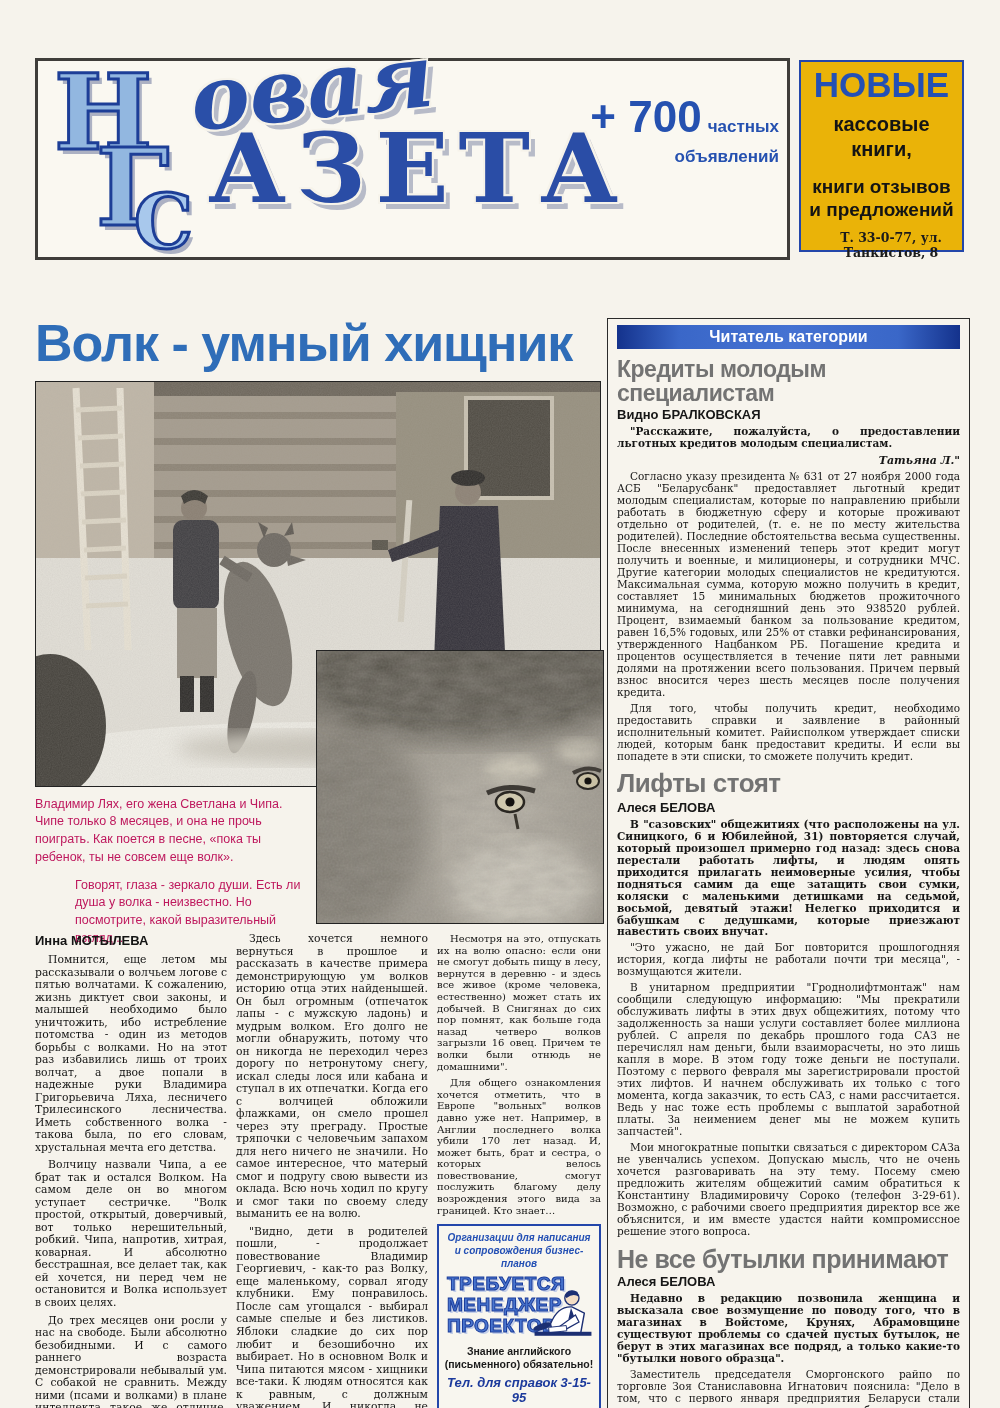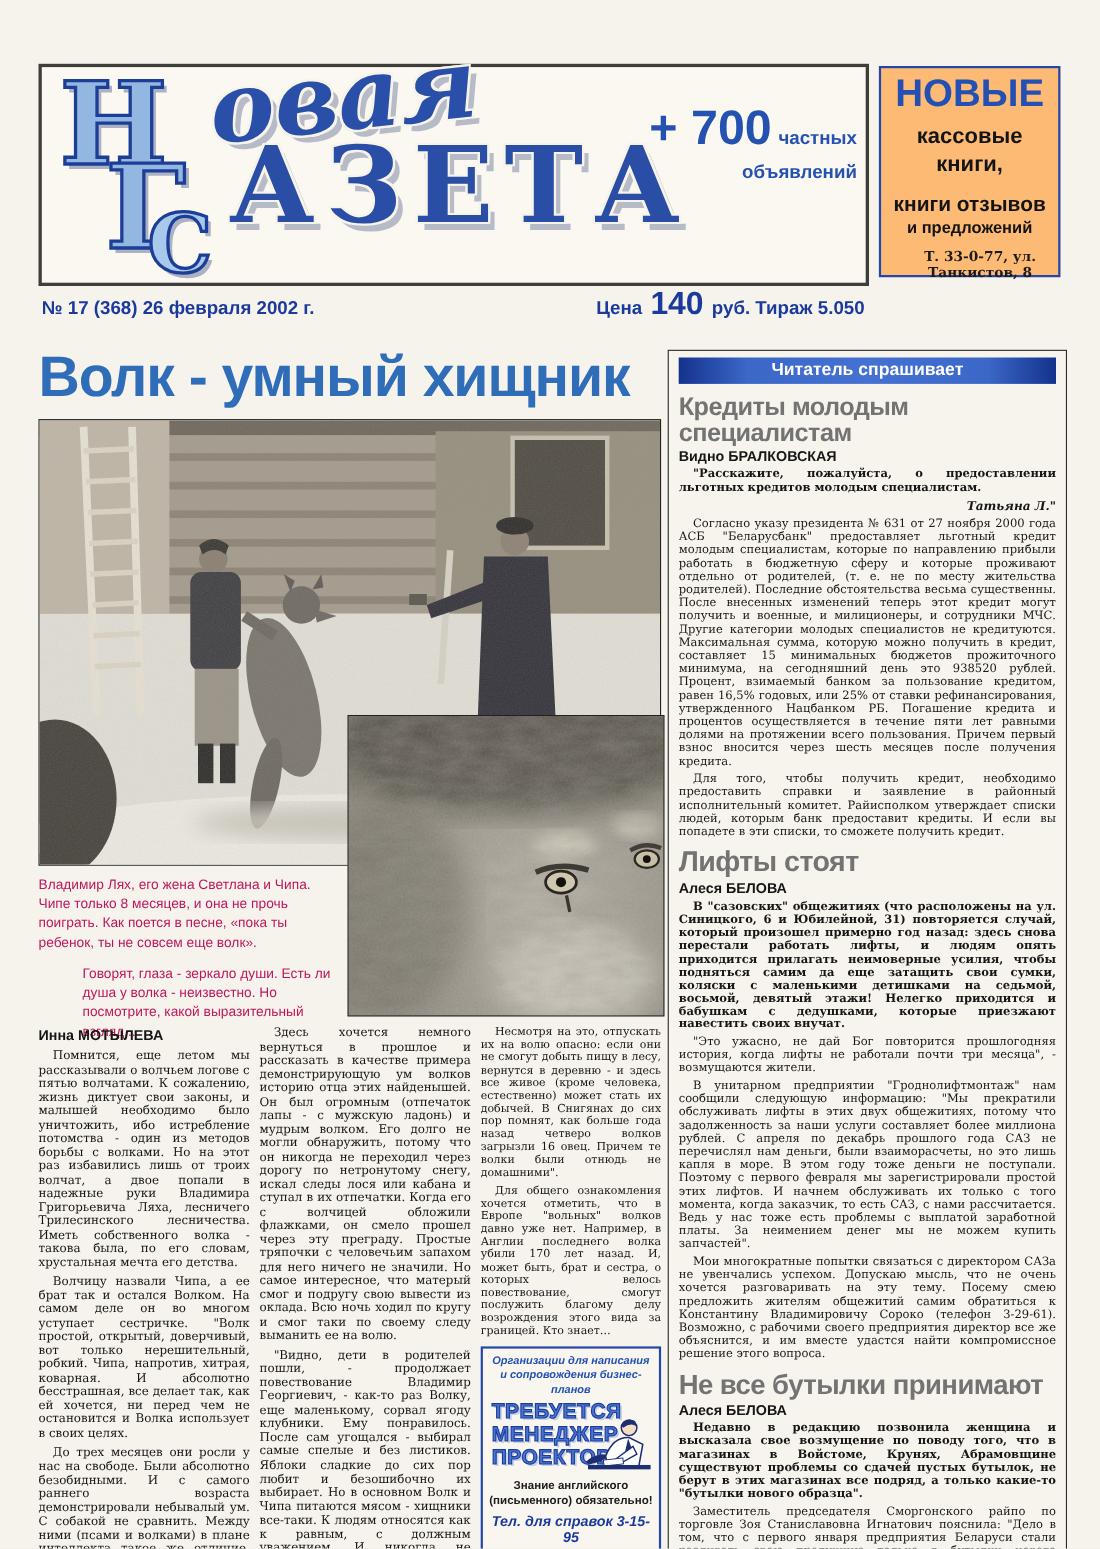--- a/index.html
+++ b/index.html
@@ -25,25 +25,25 @@
                color:#2a4da6;letter-spacing:24px;z-index:2;
                text-shadow:-2px -2px 0 #f6f3ea,2px -2px 0 #f6f3ea,-2px 2px 0 #f6f3ea,2px 2px 0 #f6f3ea,5px 6px 0 rgba(30,45,105,.3);}
   .plus-ads{position:absolute;right:8px;top:34px;width:190px;text-align:right;z-index:4;
             font-family:"Liberation Sans",sans-serif;color:#2551b0;}
   .plus-num{font-size:44px;font-weight:800;line-height:1;}
   .plus-w1{font-size:17px;font-weight:700;margin-left:6px;}
   .plus-w2{font-size:17px;font-weight:700;margin-top:8px;}
 
   
   .promo{position:absolute;left:799px;top:60px;width:165px;height:192px;border:2px solid #2346aa;
-         background:#fdba74;text-align:center;font-family:"Liberation Sans",sans-serif;box-sizing:border-box;}
+         background:#eab308;text-align:center;font-family:"Liberation Sans",sans-serif;box-sizing:border-box;}
   .promo-title{font-size:35px;font-weight:800;color:#2450b4;margin-top:5px;line-height:1;}
   .promo-l1{font-size:20px;font-weight:800;color:#141414;margin-top:10px;line-height:1.25;}
   .promo-l2{font-size:19px;font-weight:800;color:#141414;margin-top:14px;line-height:1.2;text-align:center;}
-  .promo-l3{font-size:15px;font-weight:800;color:#141414;line-height:1.2;}
+  .promo-l3{font-size:19px;font-weight:800;color:#141414;line-height:1.2;}
   .promo-contact{font-family:"DejaVu Serif",serif;font-size:12.5px;font-weight:700;margin-top:8px;color:#1b1b1b;padding-left:19px;}
 
   
   .issueline{position:absolute;left:38px;top:262px;width:748px;display:flex;justify-content:space-between;
              align-items:baseline;color:#1b3a9c;font-family:"Liberation Sans",sans-serif;font-weight:700;}
   .issue-no{font-size:17px;}
   .price-label,.price-tail{font-size:17px;}
   .price-value{font-size:29px;line-height:1;padding:0 3px;}
 
   
@@ -110,28 +110,20 @@
   </div>
 
   <div class="promo">
     <div class="promo-title">НОВЫЕ</div>
     <div class="promo-l1">кассовые книги,</div>
     <div class="promo-l2">книги отзывов</div>
     <div class="promo-l3">и предложений</div>
     <div class="promo-contact">Т. 33-0-77, ул. Танкистов, 8</div>
   </div>
 
-  <div class="issueline">
-    <span class="issue-no">№ 17 (368) 26 февраля 2002 г.</span>
-    <span>
-      <span class="price-label">Цена</span>
-      <span class="price-value">140</span>
-      <span class="price-tail">руб. Тираж 5.050</span>
-    </span>
-  </div>
 
   <div class="leftsec">
     <h1 class="headline">Волк - умный хищник</h1>
 
     <div class="photo">
       <svg width="564" height="404" viewBox="0 0 564 404">
         <defs>
           <filter id="grain">
               <feTurbulence type="fractalNoise" baseFrequency="0.9" numOctaves="2"></feTurbulence>
             <feColorMatrix type="matrix" values="0 0 0 0 0.42  0 0 0 0 0.40  0 0 0 0 0.37  0 0 0 0.45 0"></feColorMatrix>
@@ -293,21 +285,21 @@
           <rect x="4" y="51" width="64" height="4.5" fill="#1c2f73"></rect>
         </svg>
       </div>
       <div class="jobad-note">Знание английского</div>
       <div class="jobad-note" style="margin-top:0">(письменного) обязательно!</div>
       <div class="jobad-phone">Тел. для справок 3-15-95</div>
     </div>
   </div>
 
   <div class="reader">
-    <div class="banner">Читатель спрашивает</div>
+    <div class="banner">Читатель категории</div>
 
     <h2 class="t1">Кредиты молодым специалистам</h2>
     <div class="author">Видно БРАЛКОВСКАЯ</div>
     <p class="lead">"Расскажите, пожалуйста, о предоставлении льготных кредитов молодым специалистам.</p>
     <div class="sig">Татьяна Л."</div>
     <p>Согласно указу президента № 631 от 27 ноября 2000 года АСБ "Беларусбанк" предоставляет льготный кредит молодым специалистам, которые по направлению прибыли работать в бюджетную сферу и которые проживают отдельно от родителей, (т. е. не по месту жительства родителей). Последние обстоятельства весьма существенны. После внесенных изменений теперь этот кредит могут получить и военные, и милиционеры, и сотрудники МЧС. Другие категории молодых специалистов не кредитуются. Максимальная сумма, которую можно получить в кредит, составляет 15 минимальных бюджетов прожиточного минимума, на сегодняшний день это 938520 рублей. Процент, взимаемый банком за пользование кредитом, равен 16,5% годовых, или 25% от ставки рефинансирования, утвержденного Нацбанком РБ. Погашение кредита и процентов осуществляется в течение пяти лет равными долями на протяжении всего пользования. Причем первый взнос вносится через шесть месяцев после получения кредита.</p>
     <p>Для того, чтобы получить кредит, необходимо предоставить справки и заявление в районный исполнительный комитет. Райисполком утверждает списки людей, которым банк предоставит кредиты. И если вы попадете в эти списки, то сможете получить кредит.</p>
 
     <h2 class="t2">Лифты стоят</h2>
     <div class="author">Алеся БЕЛОВА</div>

